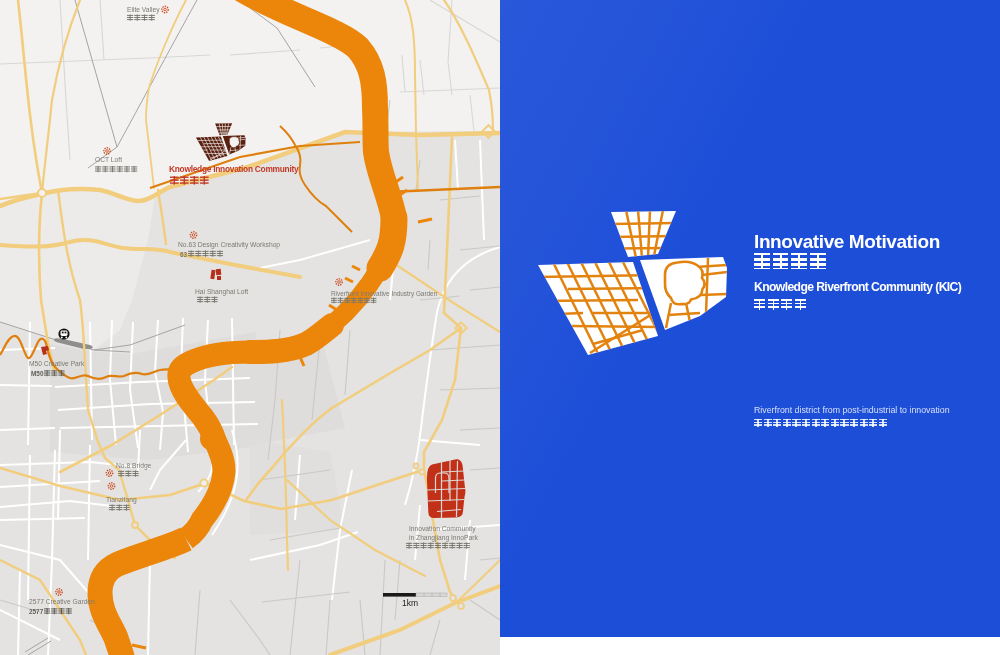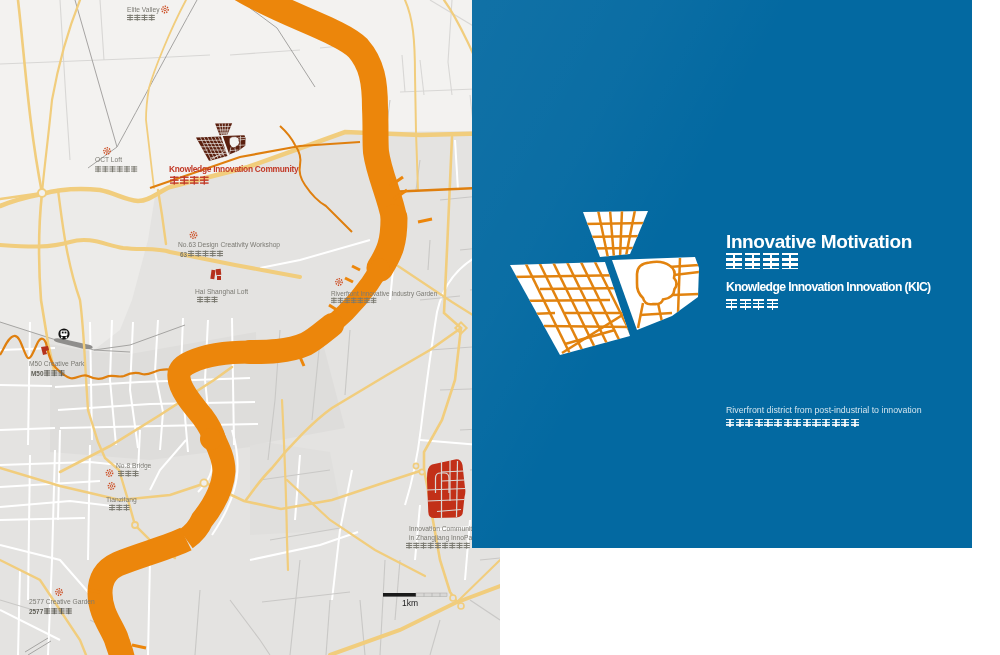--- a/index.html
+++ b/index.html
@@ -1,16 +1,16 @@
 <!DOCTYPE html>
 <html><head><meta charset="utf-8"><style>
 html,body{margin:0;padding:0;background:#fff;width:1000px;height:655px;overflow:hidden}
 #wrap{position:relative;width:1000px;height:655px;font-family:"Liberation Sans",sans-serif}
 #map{position:absolute;left:0;top:0}
-#panel{position:absolute;left:472px;top:0;width:500px;height:548px;background:#0369a1}
+#panel{position:absolute;left:500px;top:0;width:500px;height:637px;background:#1d4ed8}
 #panel .sh{position:absolute;left:0;top:0;width:500px;height:655px;
  background:linear-gradient(118deg,rgba(255,255,255,0.055) 0%,rgba(255,255,255,0.03) 22%,rgba(0,0,0,0) 38%)}
 .t{position:absolute;color:#fff;white-space:nowrap}
 .cjr{position:absolute;display:flex}
 .cj{display:inline-block;position:relative}
 </style></head><body>
 <div id="wrap">
     <svg id="map" width="500" height="655" viewBox="0 0 500 655">
       <defs>
 <g id="kic">
@@ -606,21 +606,21 @@
       <svg style="position:absolute;left:38px;top:210px" width="191" height="147" viewBox="0 0 191 147">
         <use href="#kic" style="color:#fff;--st:#E2830F;--blob:#fff;--ring:#E2830F"></use>
       </svg>
       <div class="t" style="left:254px;top:231px;font-size:19px;font-weight:bold;letter-spacing:-0.4px">Innovative Motivation</div>
       <div class="cjr" style="left:254px;top:253px">
         <span class="cj" style="width:15.5px;height:15.5px;margin-right:3.2px;background-image:repeating-linear-gradient(#fff 0 2.3846153846153846px, transparent 2.3846153846153846px 5.1269230769230765px),linear-gradient(90deg, transparent 0 6.51px, #fff 6.51px 8.894615384615385px, transparent 8.894615384615385px);opacity:1.0"></span>
         <span class="cj" style="width:15.5px;height:15.5px;margin-right:3.2px;background-image:repeating-linear-gradient(#fff 0 2.3846153846153846px, transparent 2.3846153846153846px 5.1269230769230765px),linear-gradient(90deg, transparent 0 6.51px, #fff 6.51px 8.894615384615385px, transparent 8.894615384615385px);opacity:1.0"></span>
         <span class="cj" style="width:15.5px;height:15.5px;margin-right:3.2px;background-image:repeating-linear-gradient(#fff 0 2.3846153846153846px, transparent 2.3846153846153846px 5.1269230769230765px),linear-gradient(90deg, transparent 0 6.51px, #fff 6.51px 8.894615384615385px, transparent 8.894615384615385px);opacity:1.0"></span>
         <span class="cj" style="width:15.5px;height:15.5px;margin-right:3.2px;background-image:repeating-linear-gradient(#fff 0 2.3846153846153846px, transparent 2.3846153846153846px 5.1269230769230765px),linear-gradient(90deg, transparent 0 6.51px, #fff 6.51px 8.894615384615385px, transparent 8.894615384615385px);opacity:1.0"></span>
       </div>
-      <div class="t" style="left:254px;top:280px;font-size:12.2px;font-weight:bold;letter-spacing:-0.62px">Knowledge Innovation Innovation (KIC)</div>
+      <div class="t" style="left:254px;top:280px;font-size:12.2px;font-weight:bold;letter-spacing:-0.62px">Knowledge Riverfront Community (KIC)</div>
       <div class="cjr" style="left:254px;top:299px">
         <span class="cj" style="width:11px;height:11px;margin-right:2.6px;background-image:repeating-linear-gradient(#fff 0 1.6923076923076923px, transparent 1.6923076923076923px 3.6384615384615384px),linear-gradient(90deg, transparent 0 4.62px, #fff 4.62px 6.312307692307693px, transparent 6.312307692307693px);opacity:1.0"></span>
         <span class="cj" style="width:11px;height:11px;margin-right:2.6px;background-image:repeating-linear-gradient(#fff 0 1.6923076923076923px, transparent 1.6923076923076923px 3.6384615384615384px),linear-gradient(90deg, transparent 0 4.62px, #fff 4.62px 6.312307692307693px, transparent 6.312307692307693px);opacity:1.0"></span>
         <span class="cj" style="width:11px;height:11px;margin-right:2.6px;background-image:repeating-linear-gradient(#fff 0 1.6923076923076923px, transparent 1.6923076923076923px 3.6384615384615384px),linear-gradient(90deg, transparent 0 4.62px, #fff 4.62px 6.312307692307693px, transparent 6.312307692307693px);opacity:1.0"></span>
         <span class="cj" style="width:11px;height:11px;margin-right:2.6px;background-image:repeating-linear-gradient(#fff 0 1.6923076923076923px, transparent 1.6923076923076923px 3.6384615384615384px),linear-gradient(90deg, transparent 0 4.62px, #fff 4.62px 6.312307692307693px, transparent 6.312307692307693px);opacity:1.0"></span>
       </div>
       <div class="t" style="left:254px;top:405px;font-size:8.8px;color:rgba(255,255,255,0.82)">Riverfront district from post-industrial to innovation</div>
       <div class="cjr" style="left:254px;top:418.5px">
         <span class="cj" style="width:8.3px;height:8.3px;margin-right:1.3px;background-image:repeating-linear-gradient(rgba(255,255,255,0.82) 0 1.276923076923077px, transparent 1.276923076923077px 2.7453846153846158px),linear-gradient(90deg, transparent 0 3.486px, rgba(255,255,255,0.82) 3.486px 4.7629230769230775px, transparent 4.7629230769230775px);opacity:1.0"></span>
         <span class="cj" style="width:8.3px;height:8.3px;margin-right:1.3px;background-image:repeating-linear-gradient(rgba(255,255,255,0.82) 0 1.276923076923077px, transparent 1.276923076923077px 2.7453846153846158px),linear-gradient(90deg, transparent 0 3.486px, rgba(255,255,255,0.82) 3.486px 4.7629230769230775px, transparent 4.7629230769230775px);opacity:1.0"></span>

